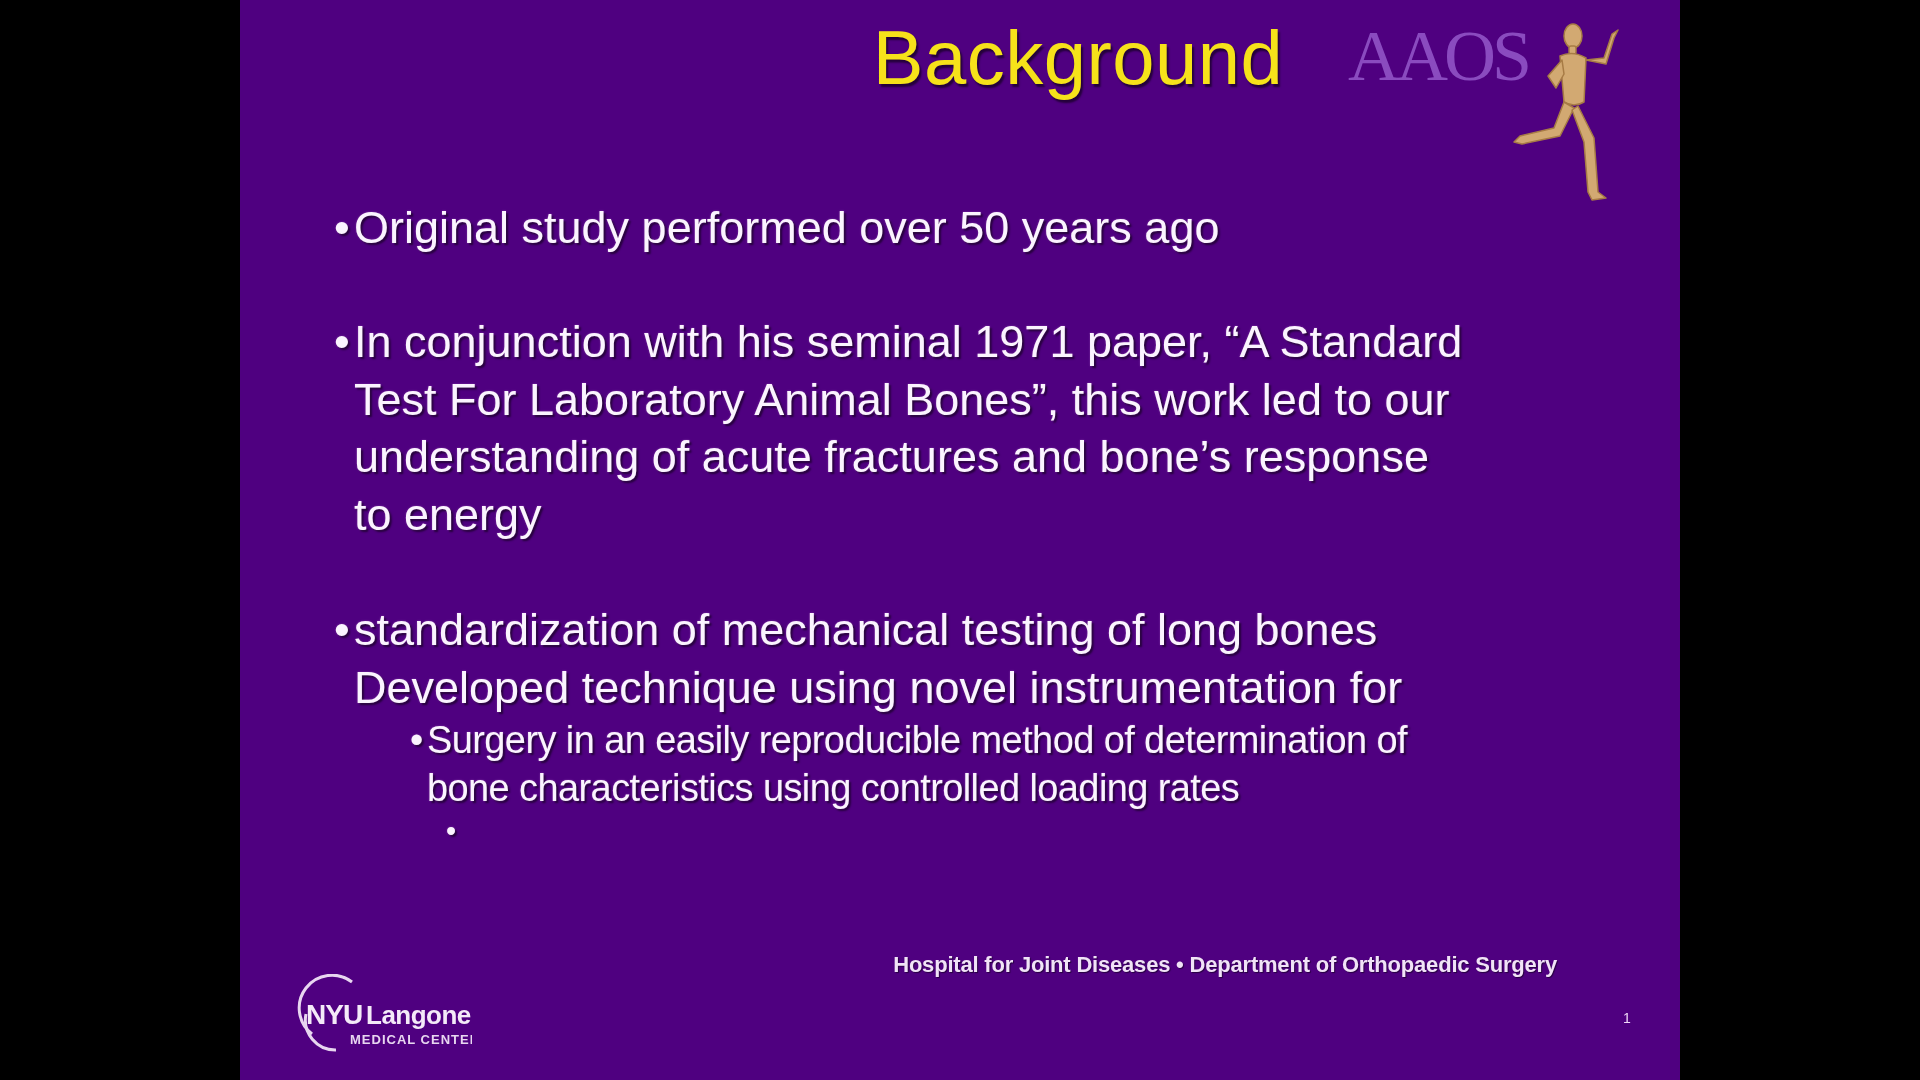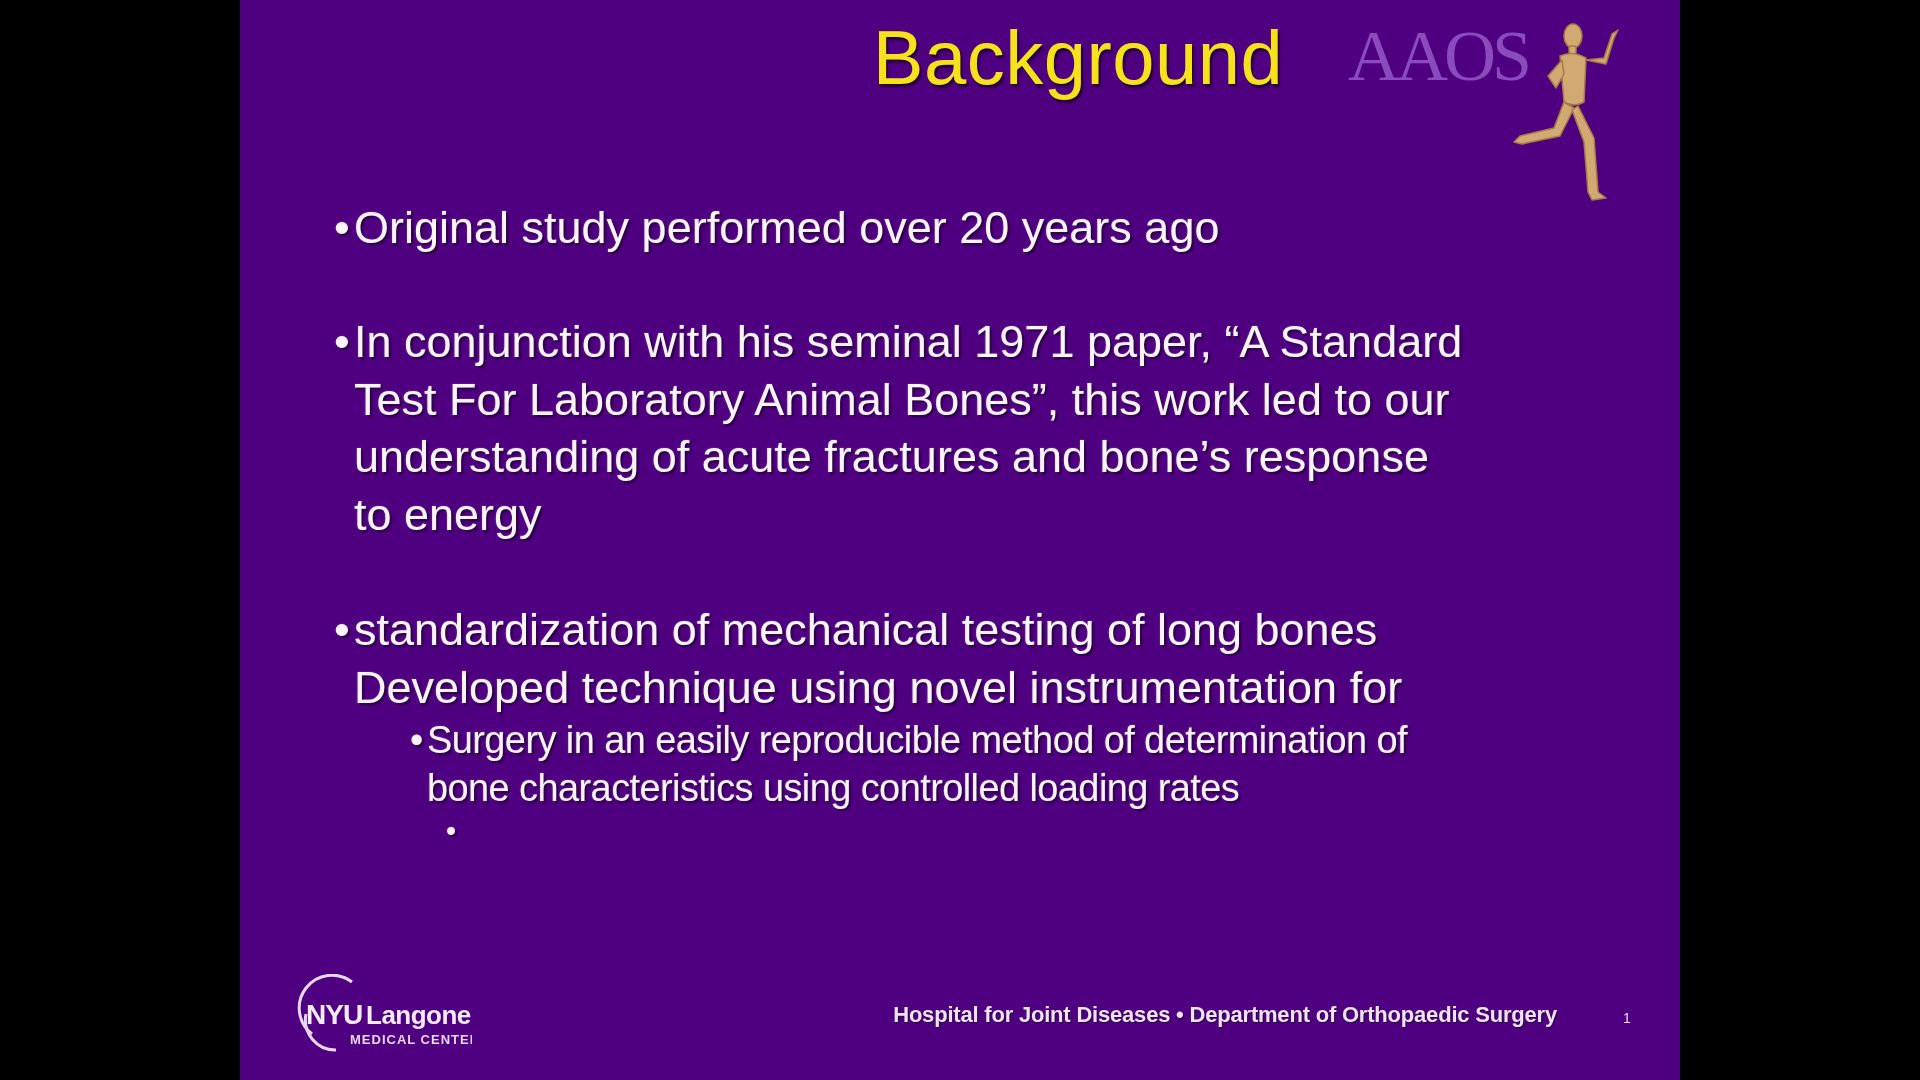--- a/index.html
+++ b/index.html
@@ -13,21 +13,21 @@
   .figure { position:absolute; left:1260px; top:18px; width:130px; height:190px; }
   .txt { color:#fbf4ff; text-shadow:2px 2px 2px rgba(0,0,0,0.55), 0 0 2px rgba(255,180,255,0.35); }
   .l1 { position:absolute; font-size:45px; line-height:57.5px; }
   .l1 .bul { position:absolute; left:-20px; top:0; }
   .l2 { position:absolute; font-size:38px; line-height:48px; }
   .l2 .bul { position:absolute; left:-17px; top:0; }
   .l3 { position:absolute; font-size:29px; line-height:39px; letter-spacing:0.4px; }
   .l3 .bul { position:absolute; left:-16px; top:0; }
   .u { text-underline-offset:5px; text-decoration-thickness:2px; }
   .nyu { position:absolute; left:52px; top:974px; width:180px; height:80px; }
-  .footer { position:absolute; right:123px; top:1002px; font-size:22px; font-weight:bold; color:#f1e3f7;
+  .footer { position:absolute; right:123px; top:952px; font-size:22px; font-weight:bold; color:#f1e3f7;
             letter-spacing:-0.2px; text-shadow:1px 1px 1px rgba(0,0,0,0.5); white-space:nowrap; }
   .pagenum { position:absolute; left:1383px; top:1010px; font-size:14px; color:#f0d8f8; }
 </style>
 </head>
 <body>
 
 <div class="slide">
 
   <h1 class="title">Background</h1>
 
@@ -42,21 +42,21 @@
       <path d="M60 38 Q73 32 86 40 L84 84 Q74 90 64 84 Z"></path>
       <path d="M86 42 L104 40 L112 16 L118 12 L114 20 L106 46 Z"></path>
       <path d="M62 42 L48 58 L56 70 L64 56 Z"></path>
       <path d="M64 84 L54 110 L20 118 L14 124 L22 126 L60 118 L74 90 Z"></path>
       <path d="M78 88 L94 120 L98 174 L106 180 L92 182 L88 174 L84 124 L72 92 Z"></path>
     </g>
   </svg>
 
   <div class="l1 txt" style="left:114px; top:199px;">
     <span class="bul">•</span>
-    <div>Original study performed over 20 years ago</div>
+    <div>Original study performed over 50 years ago</div>
   </div>
 
   <div class="l1 txt" style="left:114px; top:313px;">
     <span class="bul">•</span>
     <div>In conjunction with his seminal 1971 paper, “A Standard</div>
     <div>Test For Laboratory Animal Bones”, this work led to our</div>
     <div>understanding of acute fractures and bone’s response</div>
     <div>to energy</div>
   </div>
 

